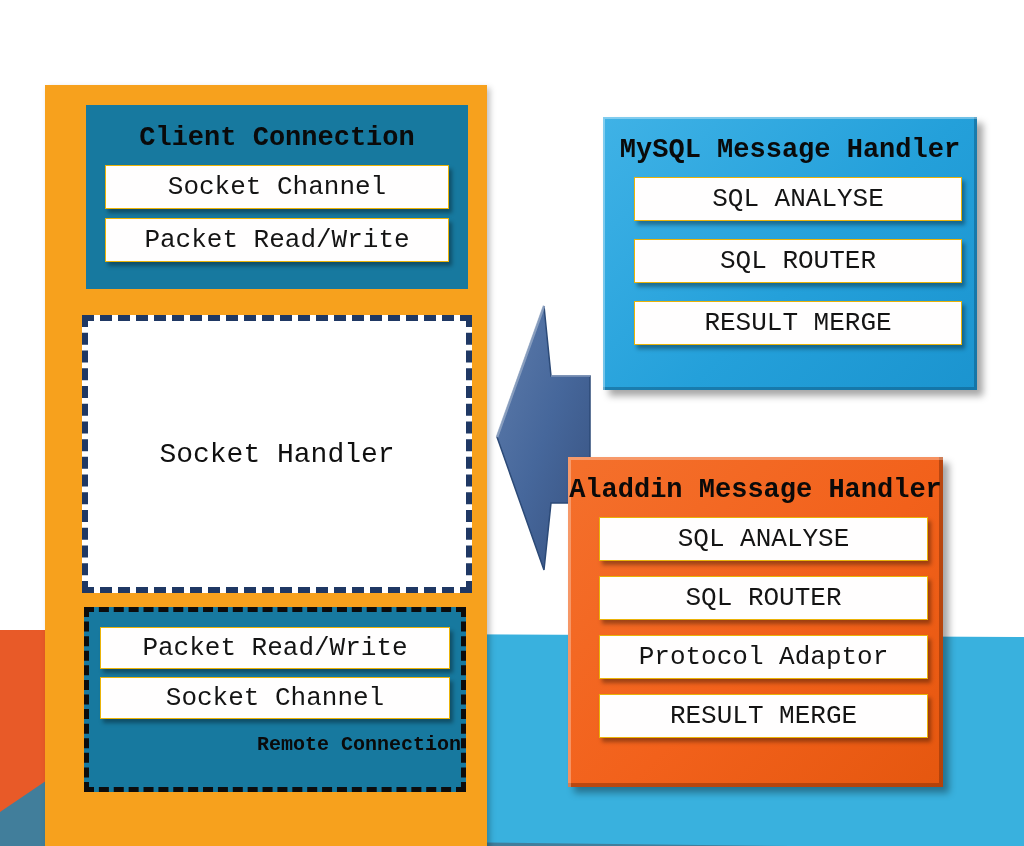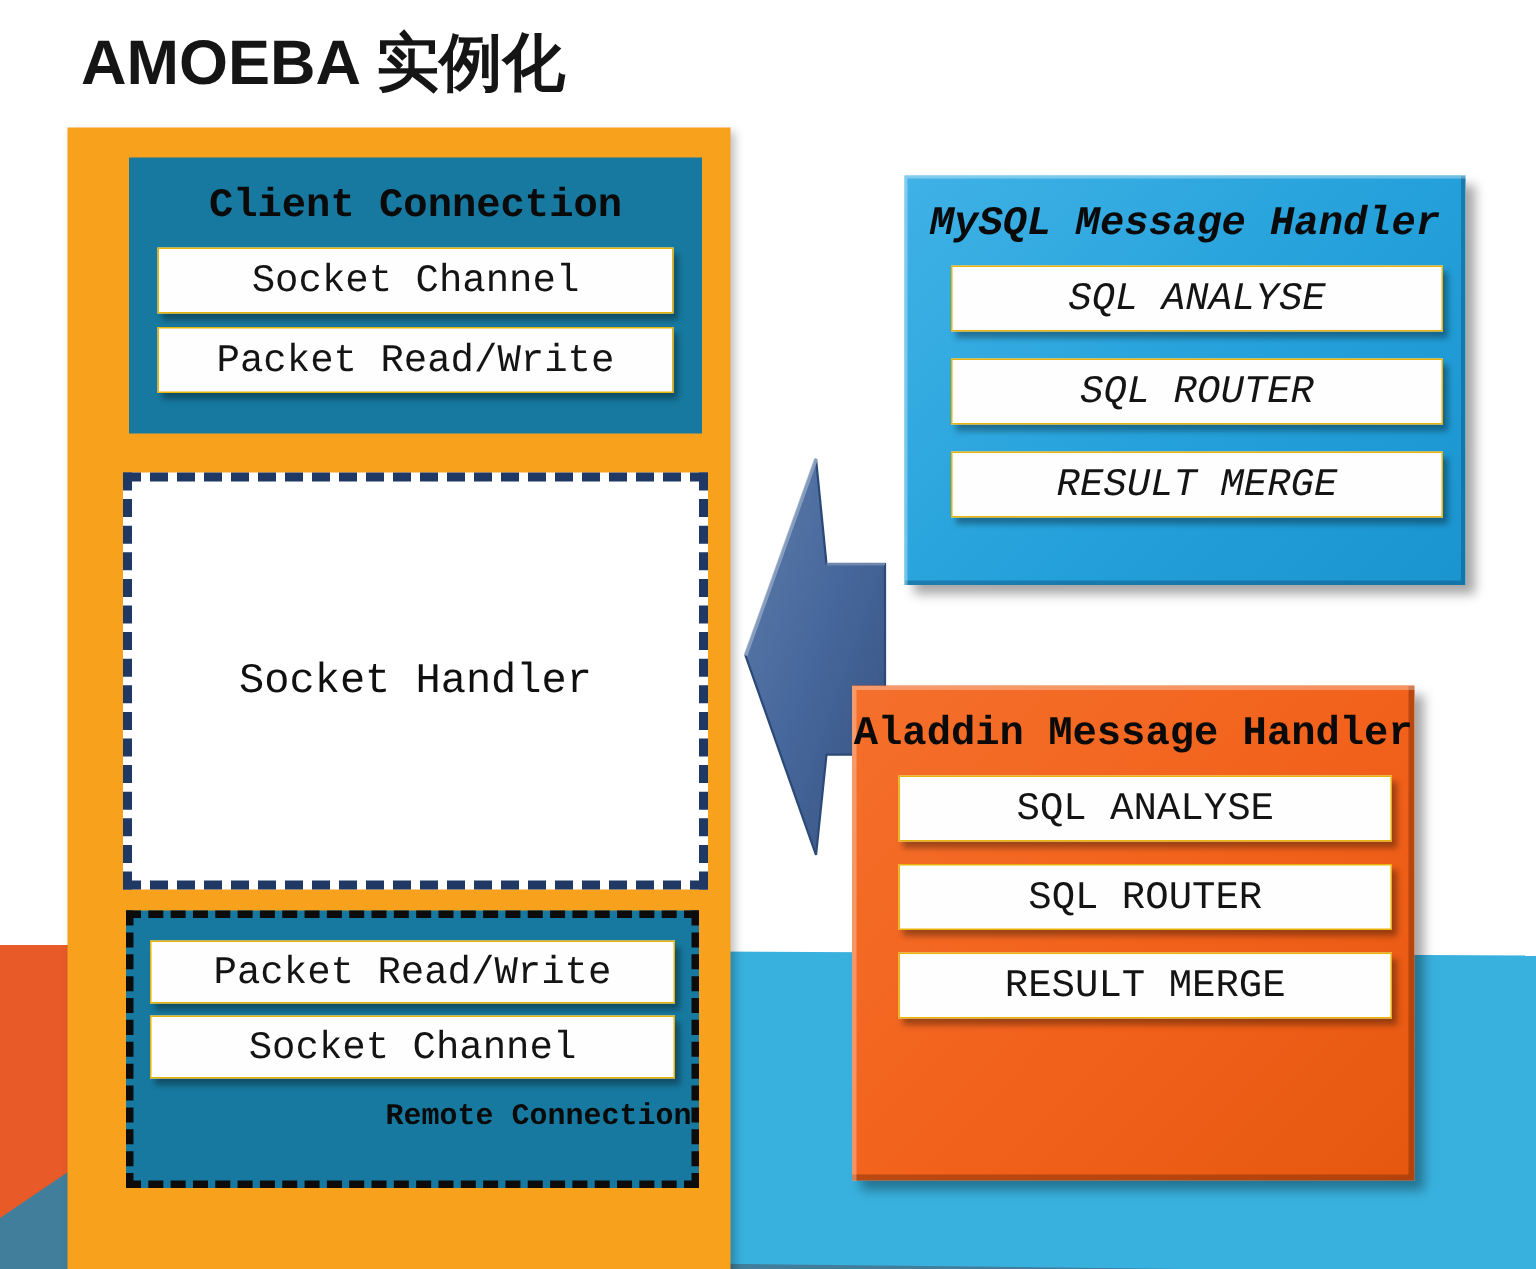--- a/index.html
+++ b/index.html
@@ -69,21 +69,20 @@
     text-align:right;color:#0a0a0a;font-weight:bold;font-size:20px;
     padding-top:6px;
   }
   
   .panel-mysql{
     position:absolute;left:603px;top:117px;width:374px;height:273px;
     background:linear-gradient(135deg,#3fb2e6 0%,#24a0da 55%,#1b94cf 100%);
     box-shadow:6px 6px 7px rgba(0,0,0,0.35),
                inset 2px 2px 0 rgba(255,255,255,0.35),
                inset -3px -3px 0 rgba(10,80,120,0.45);
-    font-style:italic;
   }
   .panel-aladdin{
     position:absolute;left:568px;top:457px;width:375px;height:330px;
     background:linear-gradient(135deg,#f4702c 0%,#f2611b 55%,#e5570f 100%);
     box-shadow:6px 6px 7px rgba(0,0,0,0.35),
                inset 3px 3px 0 rgba(255,255,255,0.3),
                inset -4px -4px 0 rgba(130,45,5,0.5);
   }
   .panel-mysql .wbox,.panel-aladdin .wbox{
     margin:0 15px 18px 31px;height:42px;line-height:42px;
@@ -94,21 +93,20 @@
 </style>
 </head>
 <body>
 
 <div class="stage">
 
   <div class="bg-blue"></div>
   <div class="bg-red"></div>
   <div class="bg-teal"></div>
 
-  <h1 class="title">AMOEBA 实例化</h1>
 
   <div class="panel-left">
 
     <div class="client-box">
       <div class="section-title">Client Connection</div>
       <div class="wbox">Socket Channel</div>
       <div class="wbox">Packet Read/Write</div>
     </div>
 
     <div class="msg-handler">
@@ -141,16 +139,17 @@
     <div class="section-title">MySQL Message Handler</div>
     <div class="wbox">SQL ANALYSE</div>
     <div class="wbox">SQL ROUTER</div>
     <div class="wbox">RESULT MERGE</div>
   </div>
 
   <div class="panel-aladdin">
     <div class="section-title">Aladdin Message Handler</div>
     <div class="wbox">SQL ANALYSE</div>
     <div class="wbox">SQL ROUTER</div>
+    <div class="wbox">Protocol Adaptor</div>
     <div class="wbox">RESULT MERGE</div>
   </div>
 
 </div>
 
 </body></html>

